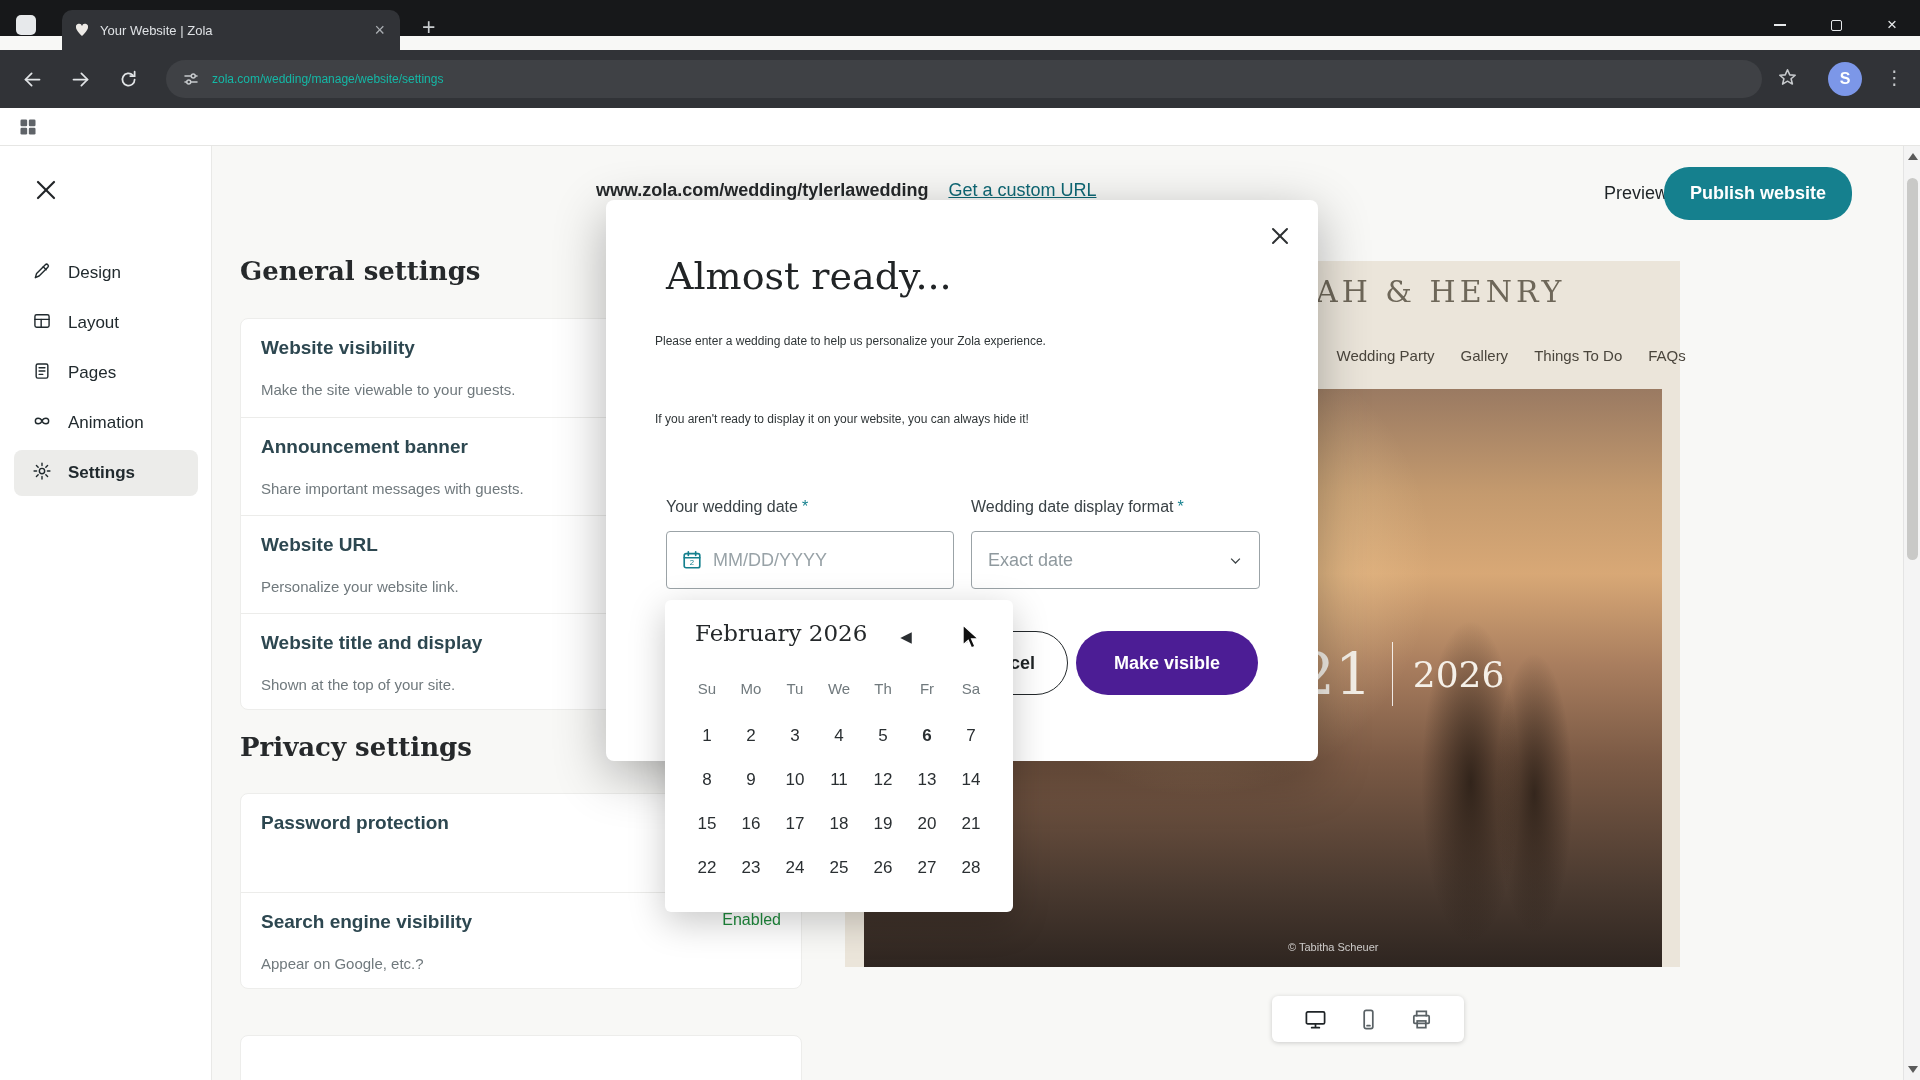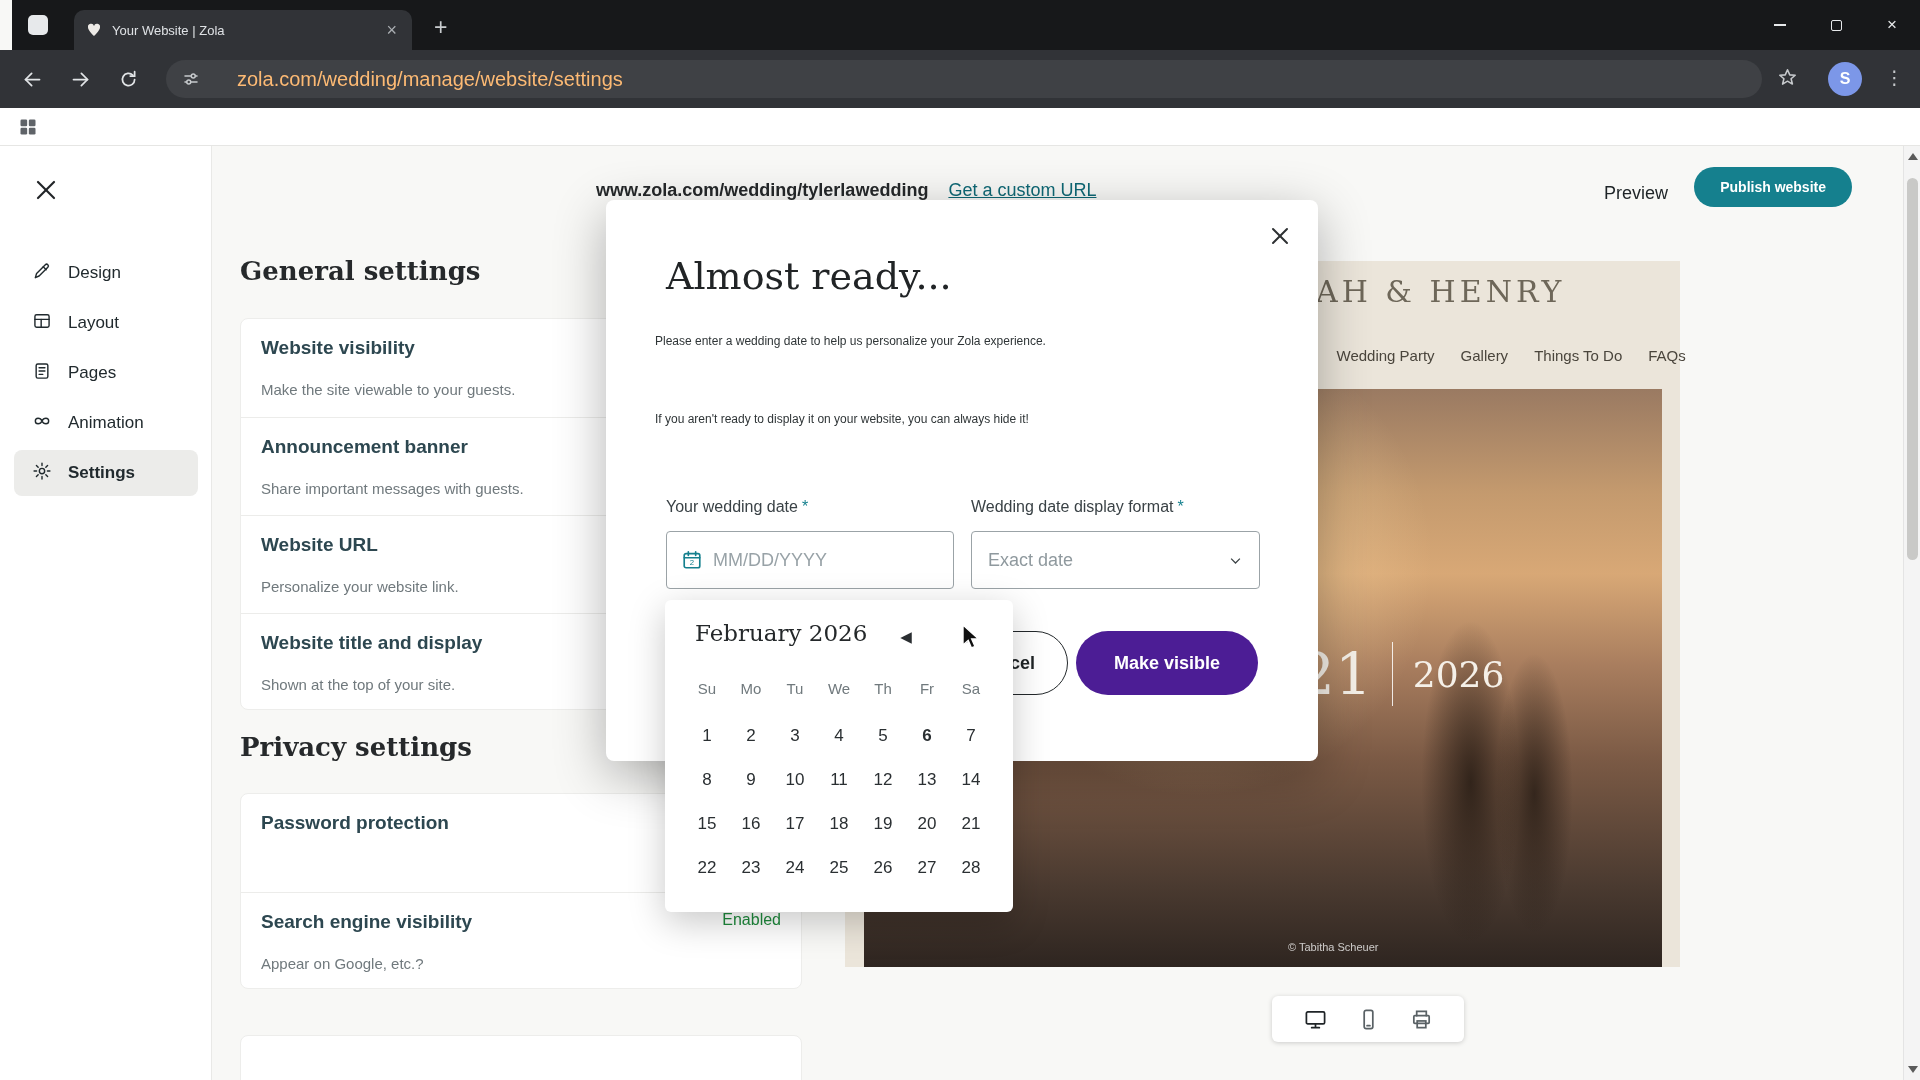--- a/index.html
+++ b/index.html
@@ -4,40 +4,40 @@
 <style>
   * { margin:0; padding:0; box-sizing:border-box; }
   html,body { background:#333; }
   .screen {
     position:relative; width:1920px; height:1080px; overflow:hidden;
     background:#F8F8F6; font-family:"Liberation Sans","DejaVu Sans",sans-serif;
   }
   .serif { font-family:"DejaVu Serif","Liberation Serif",serif; }
 
   
-  .tabstrip { position:absolute; top:0; left:0; right:0; height:50px; background:#17181A;margin-left:12px; }
+  .tabstrip { position:absolute; top:0; left:0; right:0; height:36px; background:#17181A; }
   .corner-ic { position:absolute; left:16px; top:15px; width:20px; height:20px; background:#E7E9EB; border-radius:5px; }
   .tab { position:absolute; left:62px; top:10px; width:338px; height:40px; background:#313337;
          border-radius:10px 10px 0 0; display:flex; align-items:center; padding:0 12px; gap:10px; }
   .tab-title { flex:1; font-size:13px; color:#DFE2E5; white-space:nowrap; overflow:hidden; }
   .tab-close { color:#A9ADB1; font-size:18px; line-height:1; padding:0 3px; }
   .favicon svg { width:16px; height:16px; display:block; }
   .newtab { position:absolute; left:414px; top:12px; color:#C9CCCF; font-size:23px; line-height:1; padding:4px 8px; }
   .wincontrols { position:absolute; right:0; top:0; height:50px; display:flex; }
   .winbtn { width:56px; height:50px; display:flex; align-items:center; justify-content:center; color:#E7E9EB; font-size:17px; }
   .min-glyph { width:12px; height:2px; background:#E7E9EB; }
   .max-glyph { width:11px; height:11px; border:1.5px solid #E7E9EB; border-radius:2px; }
 
   .toolbar { position:absolute; top:50px; left:0; right:0; height:58px; background:#313337; }
   .nav-ic { position:absolute; top:9px; width:40px; height:40px; display:flex; align-items:center; justify-content:center; color:#E2E5E7; border-radius:50%; }
   .nav-ic svg { width:21px; height:21px; }
   .omnibox { position:absolute; left:166px; top:10px; width:1596px; height:38px; background:#3F4145;
              border-radius:19px; display:flex; align-items:center; padding:0 16px; gap:12px; }
   .omnibox svg { width:18px; height:18px; color:#C7CACD; }
-  .url-text { font-size:20px; color:#fdba74; white-space:nowrap;margin-left:25px; }
+  .url-text { font-size:12px; color:#14b8a6; white-space:nowrap; }
   .star-ic { position:absolute; right:122px; top:17px; color:#C6C9CC; }
   .star-ic svg { width:21px; height:21px; }
   .avatar { position:absolute; right:58px; top:12px; width:34px; height:34px; border-radius:50%;
             background:#7C97E8; color:#fff; font-size:16px; font-weight:700;
             display:flex; align-items:center; justify-content:center; }
   .kebab { position:absolute; right:16px; top:16px; color:#C6C9CC; font-size:19px; }
 
   .appsbar { position:absolute; top:108px; left:0; right:0; height:38px; background:#FFFFFF; border-bottom:1px solid #E6E6E4; }
   .grid-ic { position:absolute; left:18px; top:9px; }
   .grid-ic svg { width:20px; height:20px; }
@@ -45,22 +45,22 @@
   
   .page { position:absolute; top:146px; left:0; right:0; bottom:0; background:#F8F8F6; }
   .sidebar { position:absolute; left:0; top:0; bottom:0; width:212px; background:#FFFFFF; border-right:1px solid #E9E9E7; }
 
   .page-x { position:absolute; left:34px; top:32px; width:24px; height:24px; }
   .page-x svg { width:24px; height:24px; stroke:#212427; stroke-width:2.2; }
   .hdr-center { position:absolute; left:596px; top:34px; display:flex; align-items:baseline; gap:20px; }
   .hdr-url { font-size:18px; font-weight:700; color:#25282A; }
   .hdr-link { font-size:18px; color:#0E6875; text-decoration:underline; }
   .preview-link { position:absolute; right:252px; top:37px; font-size:18px; font-weight:500; color:#1E2427; }
-  .publish-btn { position:absolute; right:68px; top:21px; height:40px; padding:0 26px; border:none;
-                 border-radius:25px; background:#15808E; color:#fff; font-size:14px; font-weight:700;
+  .publish-btn { position:absolute; right:68px; top:21px; height:53px; padding:0 26px; border:none;
+                 border-radius:25px; background:#15808E; color:#fff; font-size:18px; font-weight:700;
                  font-family:inherit; }
 
   .side-item { position:absolute; left:14px; width:184px; height:46px; border-radius:8px;
                display:flex; align-items:center; padding-left:18px; gap:16px;
                font-size:17px; color:#212A2E; }
   .side-item.active { background:#ECECEA; font-weight:700; }
   .side-item svg { width:20px; height:20px; stroke:#212A2E; fill:none; stroke-width:1.7; stroke-linecap:round; stroke-linejoin:round; }
 
   .main-h { position:absolute; left:240px; font-size:26px; font-weight:700; color:#26292B; }
   .card { position:absolute; left:240px; width:562px; background:#fff; border:1px solid #EDEDEB; border-radius:8px; }

